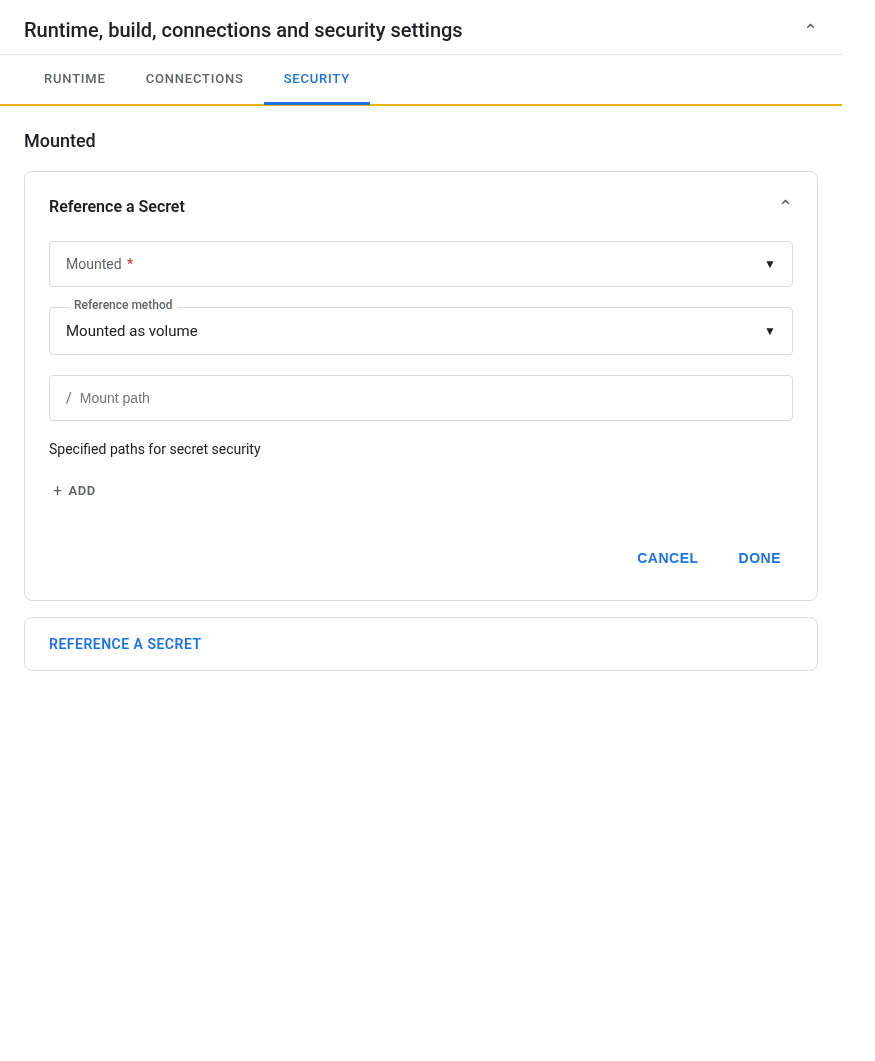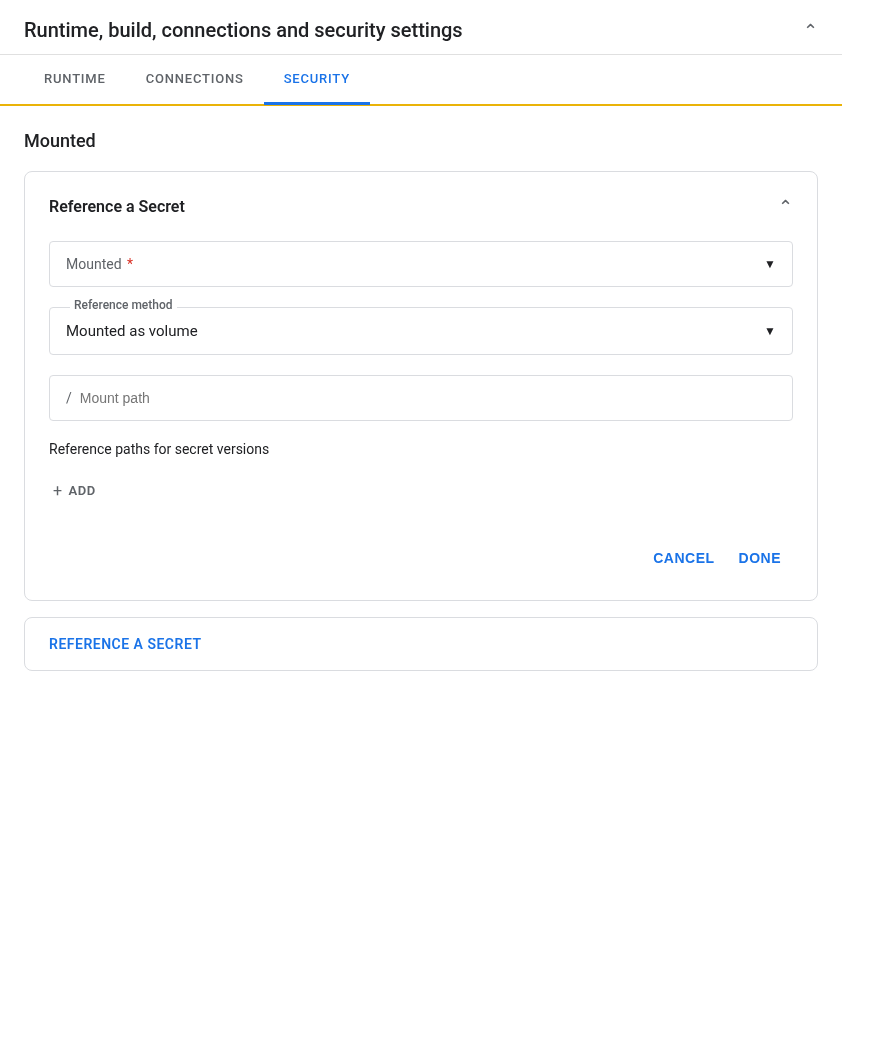--- a/index.html
+++ b/index.html
@@ -225,20 +225,21 @@
 
     .add-button .plus {
       font-size: 16px;
       font-weight: 400;
     }
 
     
     .card-actions {
       display: flex;
       justify-content: flex-end;
+      gap: 16px;
       margin-top: 24px;
       padding-top: 8px;
     }
 
     .btn-text {
       font-size: 14px;
       font-weight: 600;
       letter-spacing: 0.5px;
       text-transform: uppercase;
       color: #1a73e8;
@@ -313,21 +314,21 @@
         </div>
       </div>
 
       <div class="form-group">
         <div class="mount-path-input">
           <span class="prefix">/</span>
           <input type="text" placeholder="Mount path" style="">
         </div>
       </div>
 
-      <div class="specified-paths-label">Reference paths for secret versions</div>
+      <div class="specified-paths-label">Specified paths for secret security</div>
 
       <div class="add-button">
         <span class="plus">+</span>
         <span>ADD</span>
       </div>
 
       <div class="card-actions">
         <button class="btn-text">CANCEL</button>
         <button class="btn-text">DONE</button>
       </div>

